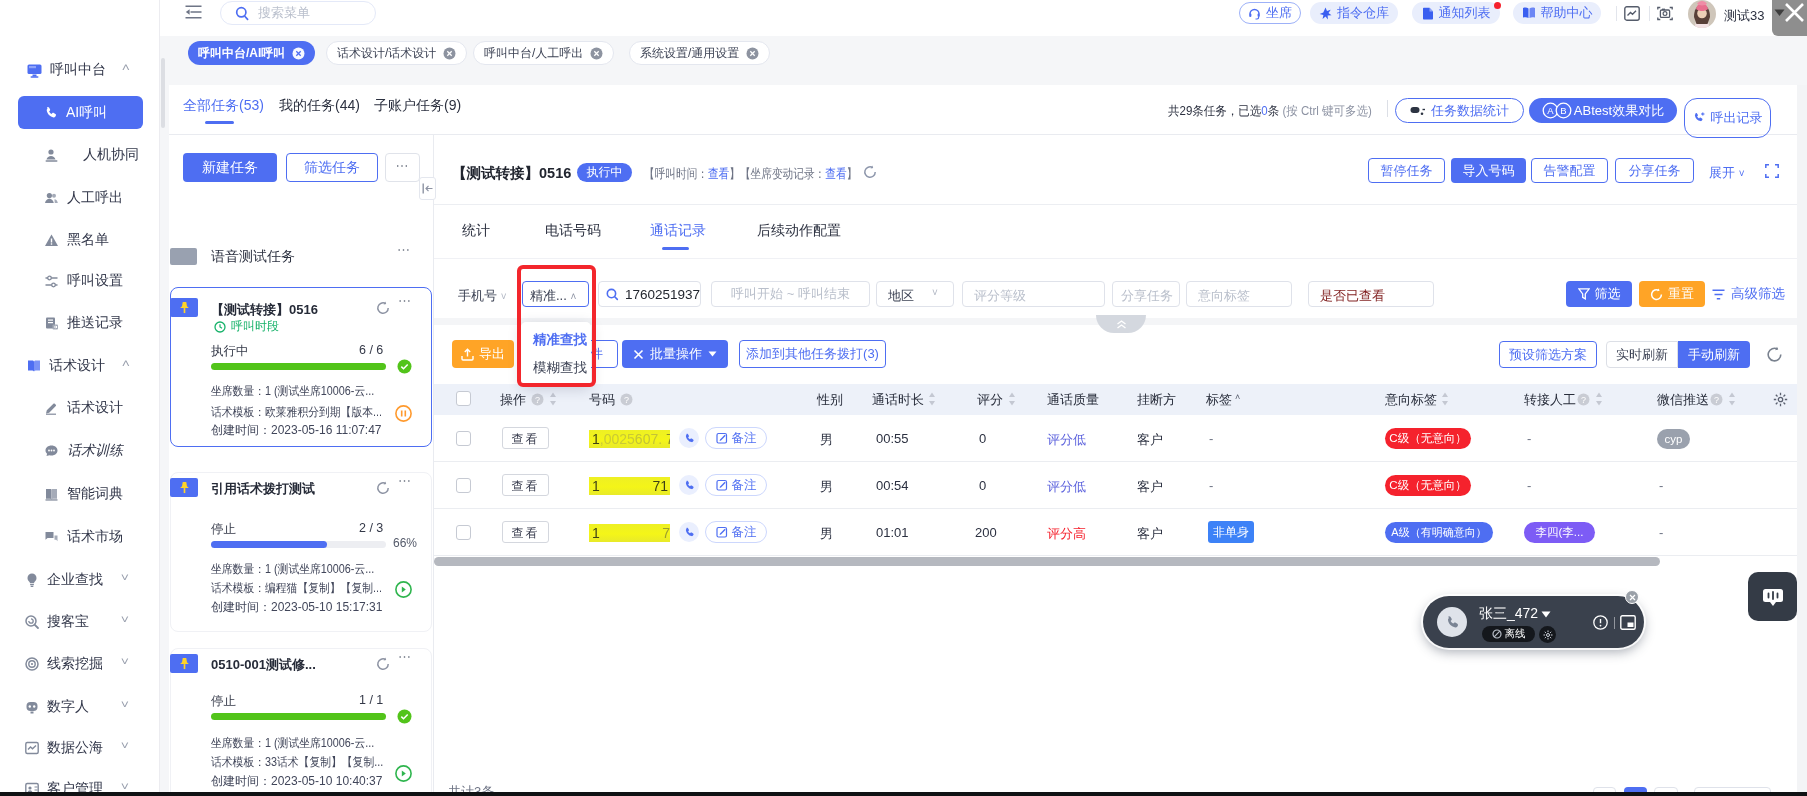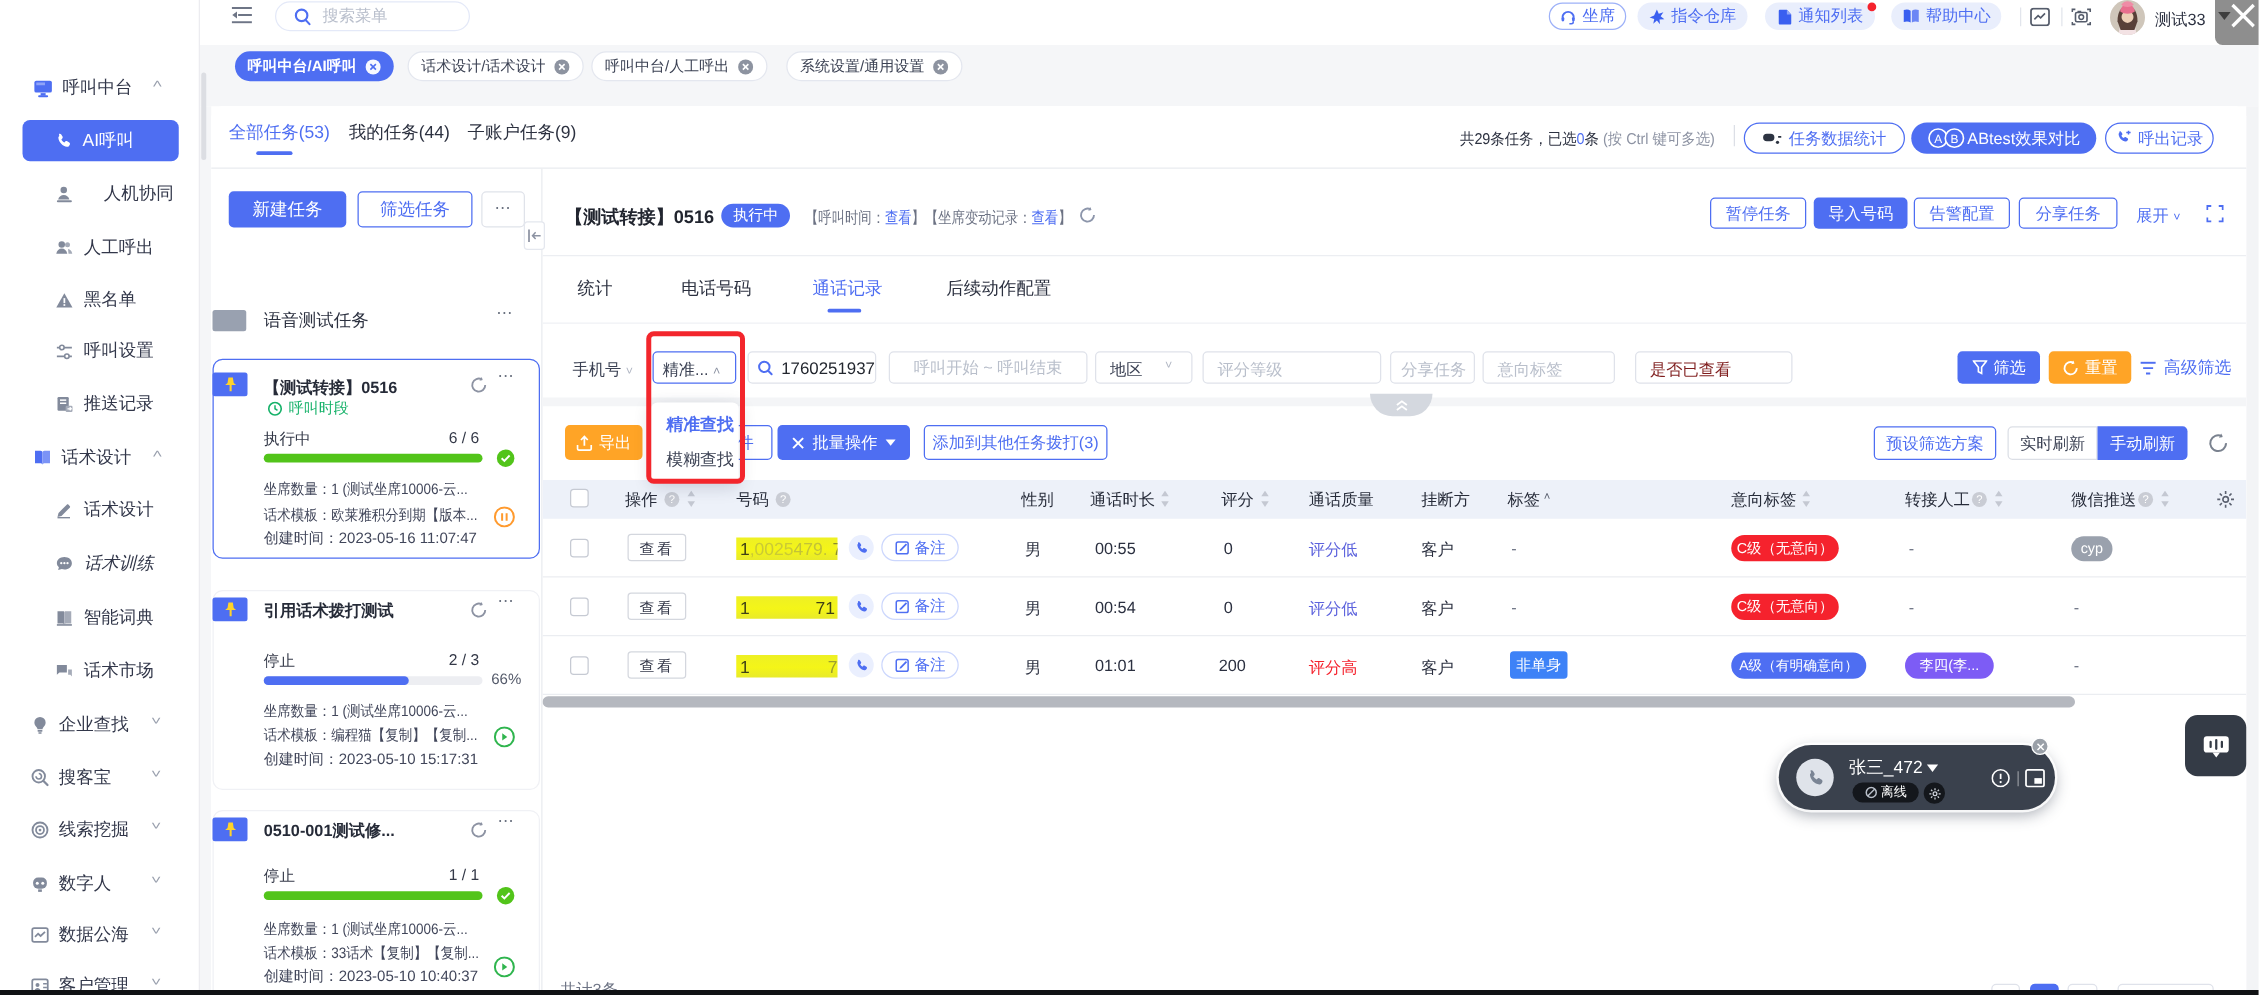--- a/index.html
+++ b/index.html
@@ -329,21 +329,21 @@
       </div>
       <div class="abs flex" style="left:1360px;top:13px;width:148px;height:25px;background:#4e6ef2;border-radius:13px;justify-content:center;">
         <svg width="30" height="17" viewBox="0 0 30 17">
             <circle cx="8.5" cy="8.5" r="7.3" fill="none" stroke="#fff" stroke-width="1.3"></circle>
             <circle cx="21.5" cy="8.5" r="7.3" fill="#4e6ef2" stroke="#fff" stroke-width="1.3"></circle>
             <text x="8.5" y="12" font-size="9.5" fill="#fff" text-anchor="middle" font-family="Liberation Sans">A</text>
             <text x="21.5" y="12" font-size="9.5" fill="#fff" text-anchor="middle" font-family="Liberation Sans">B</text>
           </svg>
         <span style="color:#fff;font-size:13px;margin-left:2px;">ABtest效果对比</span>
       </div>
-      <div class="abs flex" style="left:1515px;top:13px;width:87px;height:25px;border:1px solid #4e6ef2;border-radius:13px;justify-content:center;">
+      <div class="abs flex" style="left:1515px;top:13px;width:87px;height:40px;border:1px solid #4e6ef2;border-radius:13px;justify-content:center;">
         <svg width="13" height="13" viewBox="0 0 13 13">
             <path d="M2.6 1.2c.5-.3 1.1-.2 1.4.3l.8 1.3c.2.4.2.9-.2 1.2l-.5.5c.4.8 1.1 1.5 1.9 1.9l.5-.5c.3-.3.8-.4 1.2-.2l1.3.8c.5.3.6 1 .3 1.4l-.5.7c-.3.4-.8.6-1.3.5-2.9-.4-5.2-2.7-5.6-5.6-.1-.5.1-1 .5-1.3z" fill="#4e6ef2"></path>
             <path d="M8 2h3.5M9.8 0.5v3" stroke="#4e6ef2" stroke-width="1.2"></path>
           </svg>
         <span class="blue" style="font-size:13px;margin-left:5px;">呼出记录</span>
       </div>
     </div>
 
     <div class="abs" id="tasks" style="left:0;top:50px;width:265px;height:657px;border-right:1px solid #e9ebf0;">
       <div class="abs flex" style="left:14px;top:18px;width:94px;height:29px;background:#4e6ef2;border-radius:4px;justify-content:center;">
@@ -640,21 +640,21 @@
         </svg>
       <svg class="abs" style="left:1339px;top:257px;" width="15" height="15" viewBox="0 0 15 15">
           <circle cx="7.5" cy="7.5" r="2.2" fill="none" stroke="#5b6170" stroke-width="1.3"></circle>
           <path d="M7.5 0.8v2.4M7.5 11.8v2.4M0.8 7.5h2.4M11.8 7.5h2.4M2.8 2.8l1.7 1.7M10.5 10.5l1.7 1.7M12.2 2.8l-1.7 1.7M4.5 10.5l-1.7 1.7" stroke="#5b6170" stroke-width="1.3"></path>
         </svg>
 
       <div class="row" style="top:280px;">
         <div class="ck"></div>
         <div class="view">查看</div>
         <div class="ynum">
-            <span style="position:absolute;left:3px;top:1px;font-size:14px;color:#3f4116;">1<span style="color:#caca35;">,0025</span><span style="color:#c3c337;">479.</span><span style="color:#8a8b2c;">&nbsp;7</span></span>
+            <span style="position:absolute;left:3px;top:1px;font-size:14px;color:#3f4116;">1<span style="color:#caca35;">,0025</span><span style="color:#c3c337;">607.</span><span style="color:#8a8b2c;">&nbsp;7</span></span>
           </div>
         <div class="abs flex" style="left:245px;top:13px;width:20px;height:20px;background:#eaeffe;border-radius:50%;justify-content:center;">
           <svg width="11" height="11" viewBox="0 0 11 11">
               <path d="M2.5 1c.5-.3 1.2-.2 1.5.3l.8 1.3c.3.4.2 1-.2 1.3l-.5.5c.4.8 1.1 1.5 1.9 1.9l.5-.5c.3-.4.9-.5 1.3-.2l1.3.8c.5.3.6 1 .3 1.5l-.5.7c-.3.4-.8.6-1.3.5C4.8 8.7 2.3 6.2 1.9 3.3c-.1-.5.1-1 .5-1.3z" fill="#4e6ef2"></path>
             </svg>
         </div>
         <div class="bz">
             <svg width="12" height="12" viewBox="0 0 12 12">
               <rect x="1" y="1.5" width="9.5" height="9.5" rx="1.5" fill="none" stroke="#4e6ef2" stroke-width="1.2"></rect>
               <path d="M4 7.5 8.7 2.8l1 1L5 8.5l-1.4.4z" fill="#4e6ef2"></path>

